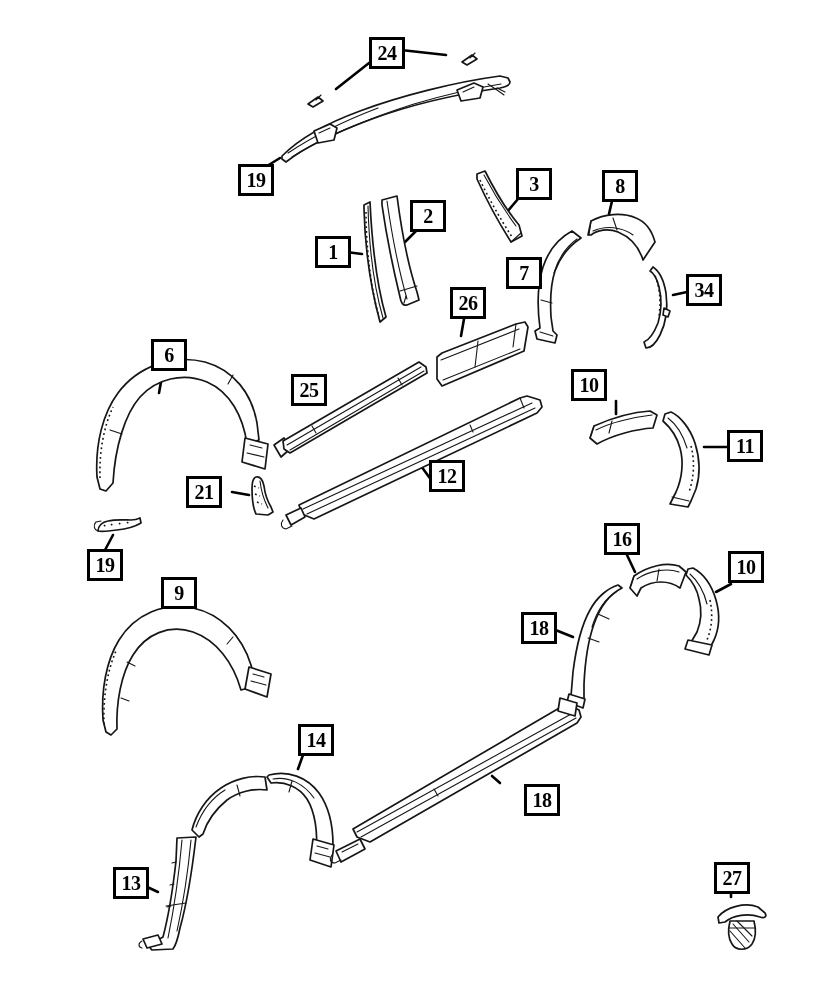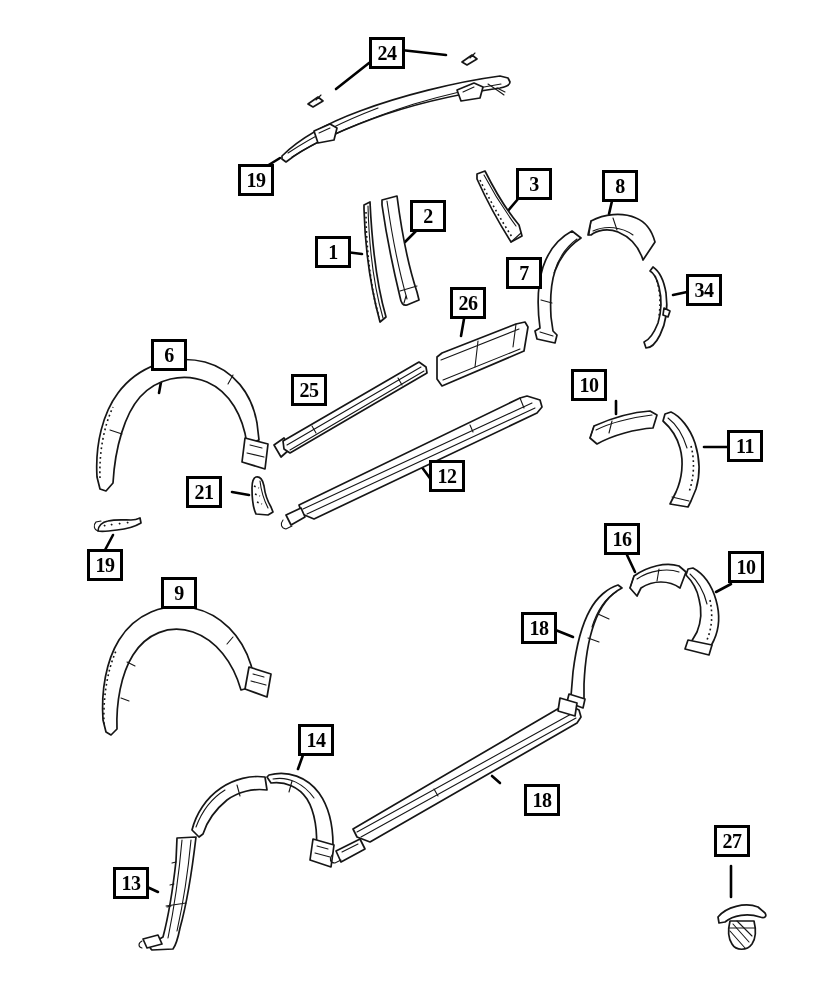--- a/index.html
+++ b/index.html
@@ -231,15 +231,15 @@
 <div class="callout" style="left:429px;top:460px">12</div>
 <div class="callout" style="left:186px;top:476px">21</div>
 <div class="callout" style="left:87px;top:549px">19</div>
 <div class="callout" style="left:604px;top:523px">16</div>
 <div class="callout" style="left:728px;top:551px">10</div>
 <div class="callout" style="left:161px;top:577px">9</div>
 <div class="callout" style="left:521px;top:612px">18</div>
 <div class="callout" style="left:298px;top:724px">14</div>
 <div class="callout" style="left:113px;top:867px">13</div>
 <div class="callout" style="left:524px;top:784px">18</div>
-<div class="callout" style="left:714px;top:825px">27</div>
+<div class="callout" style="left:714px;top:862px">27</div>
 
 </div>
 
 </body></html>

